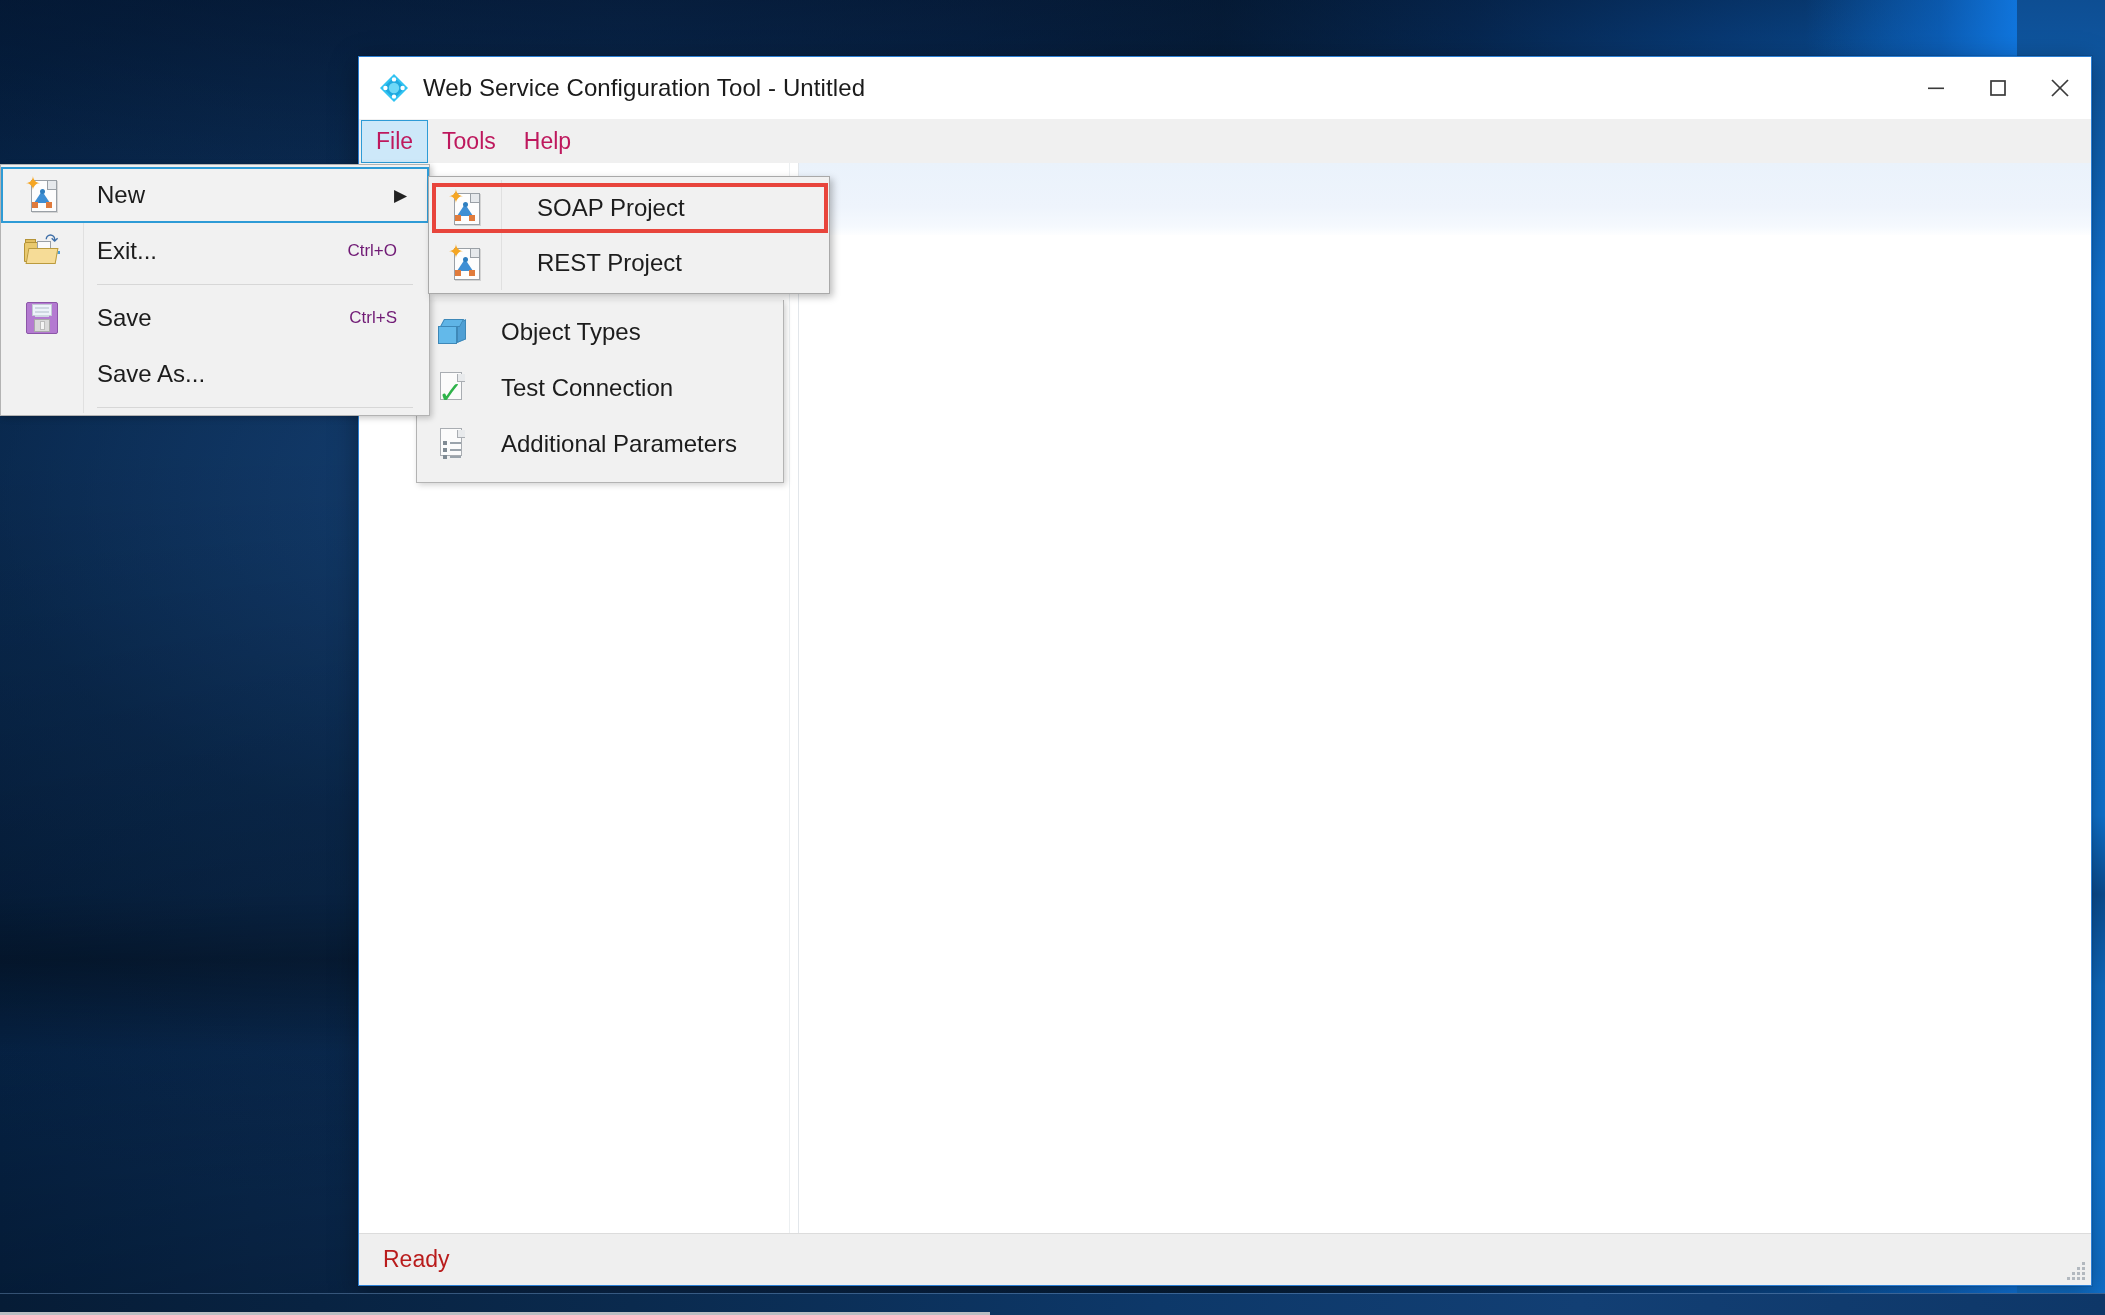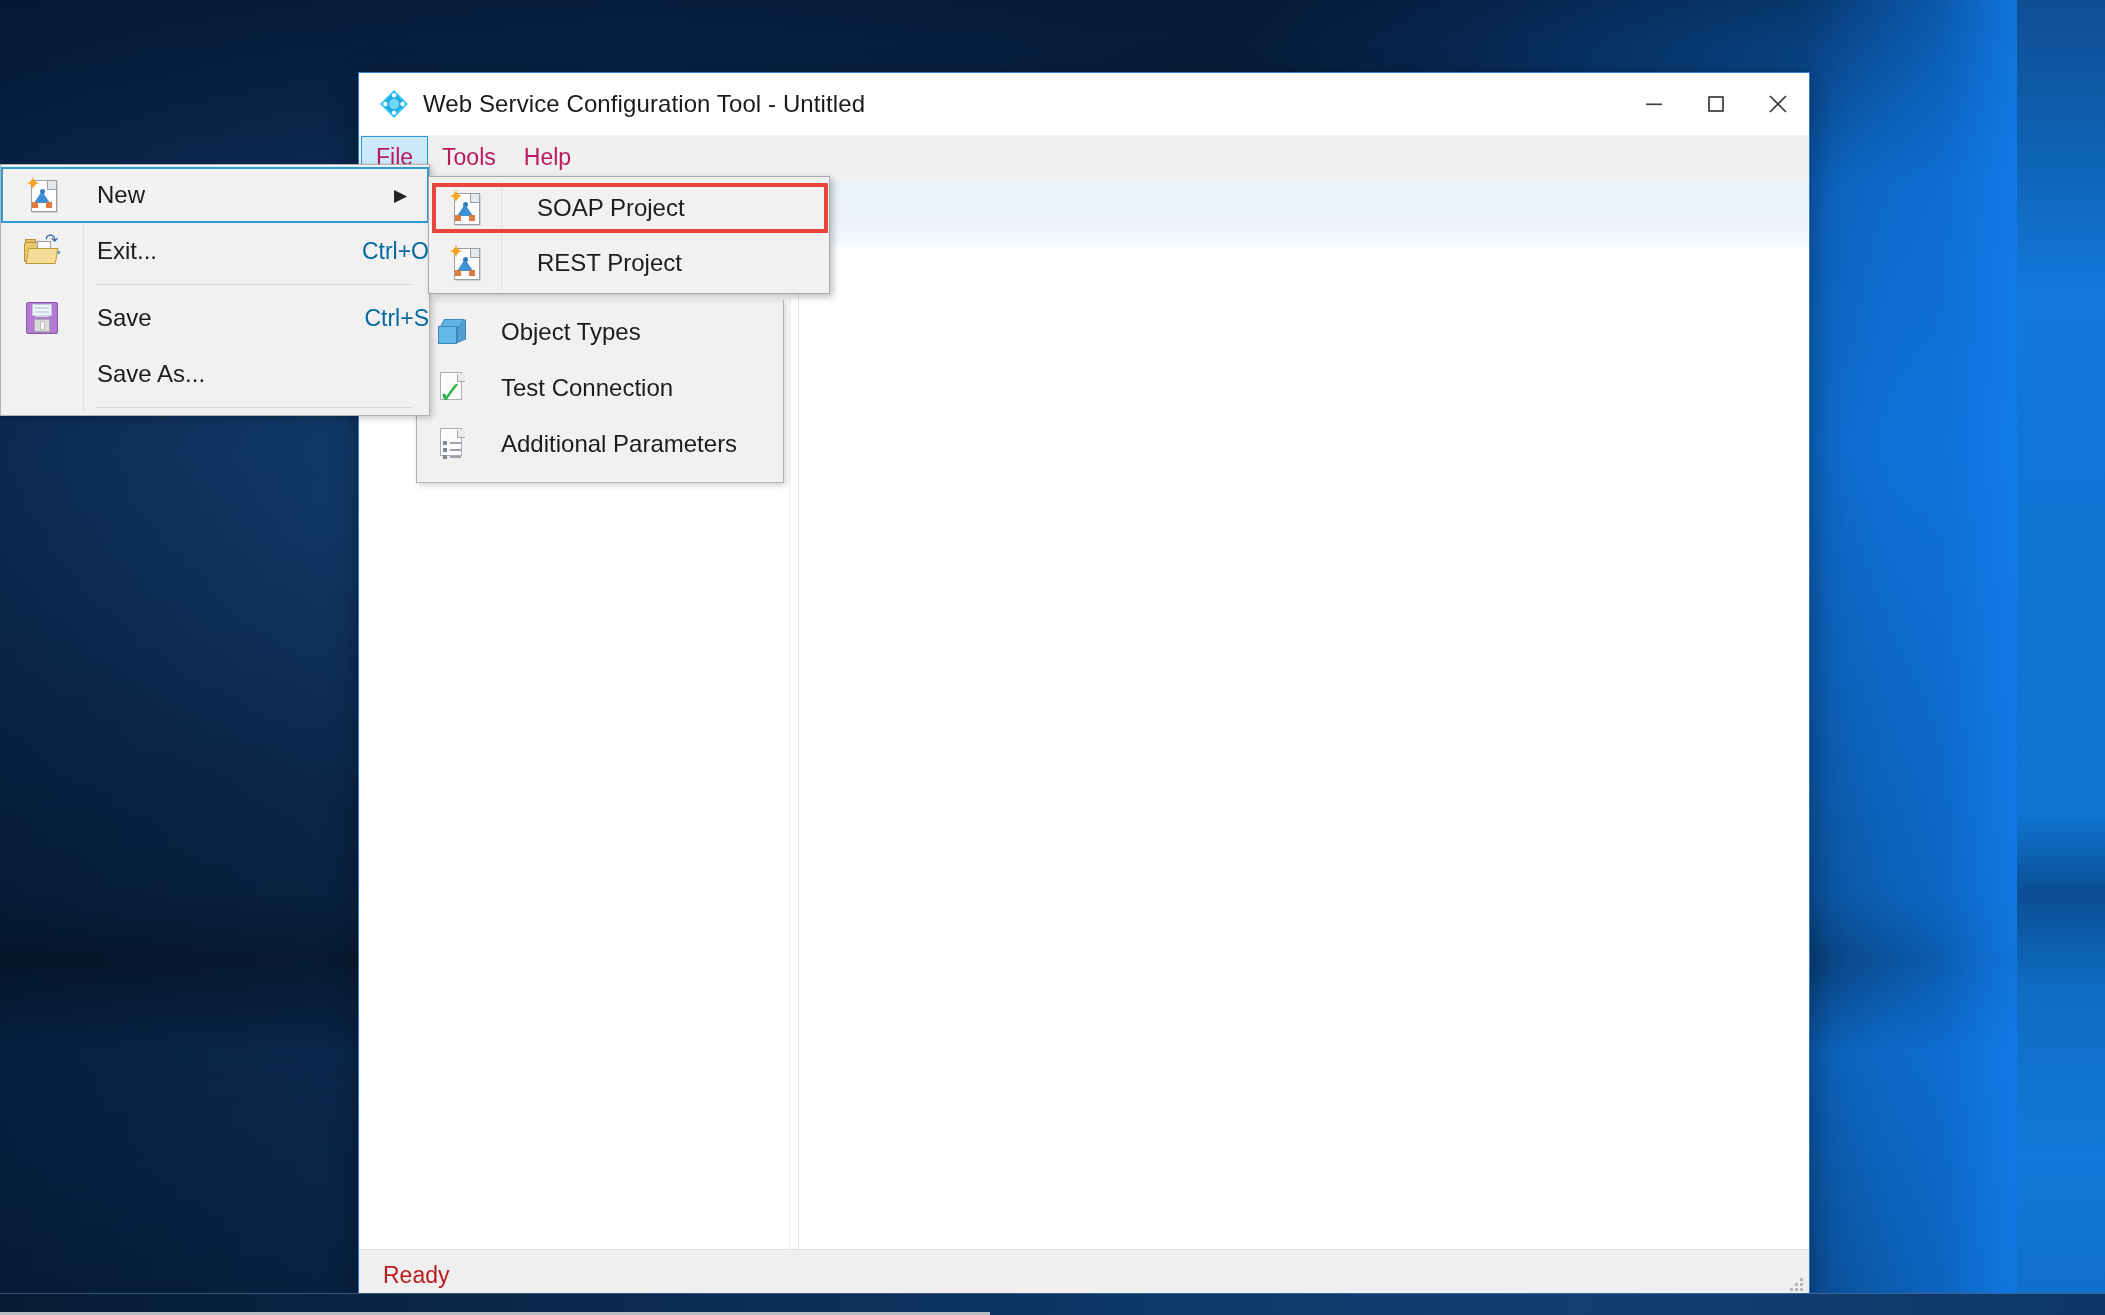--- a/index.html
+++ b/index.html
@@ -59,22 +59,22 @@
     border-top: 1px solid rgba(140,180,225,0.35);
   }
   #taskbar-underline {
     position:absolute; left:0; bottom:0; width: 990px; height: 3px;
     background: #b9bdc2;
   }
 
   
   #app-window {
     position: absolute;
-    left: 358px; top: 72px;
-    width: 1452px; height: 1230px;
+    left: 358px; top: 56px;
+    width: 1734px; height: 1230px;
     background: #ffffff;
     border: 1px solid #2b7fd4;
     box-shadow: 0 0 0 1px rgba(0,0,0,0.08), 0 6px 26px rgba(0,0,0,0.35);
     display: flex; flex-direction: column;
   }
 
   
   #titlebar {
     height: 62px;
     background: #ffffff;
@@ -210,21 +210,21 @@
     outline-offset: -2px;
     z-index: 2;
   }
   .menu-icon {
     width: 82px; height: 100%;
     display: flex; align-items: center; justify-content: center;
     flex: 0 0 auto;
     position: relative;
   }
   .menu-label { flex: 1 1 auto; padding-left: 14px; white-space: nowrap; }
-  .menu-accel { color: #0369a1; font-size: 23px; white-space: nowrap; }
+  .menu-accel { color: #701a75; font-size: 17px; padding-right: 32px; white-space: nowrap; }
   .menu-arrow { padding-right: 22px; font-size: 17px; color: #222; }
   .menu-sep { height: 1px; background: #d7d7d7; margin: 5px 16px 5px 96px; }
 
   
   #new-submenu {
     position: absolute;
     left: 428px; top: 176px;
     width: 402px;
     background: #f1f1f1;
     border: 1px solid #a9a9a9;

